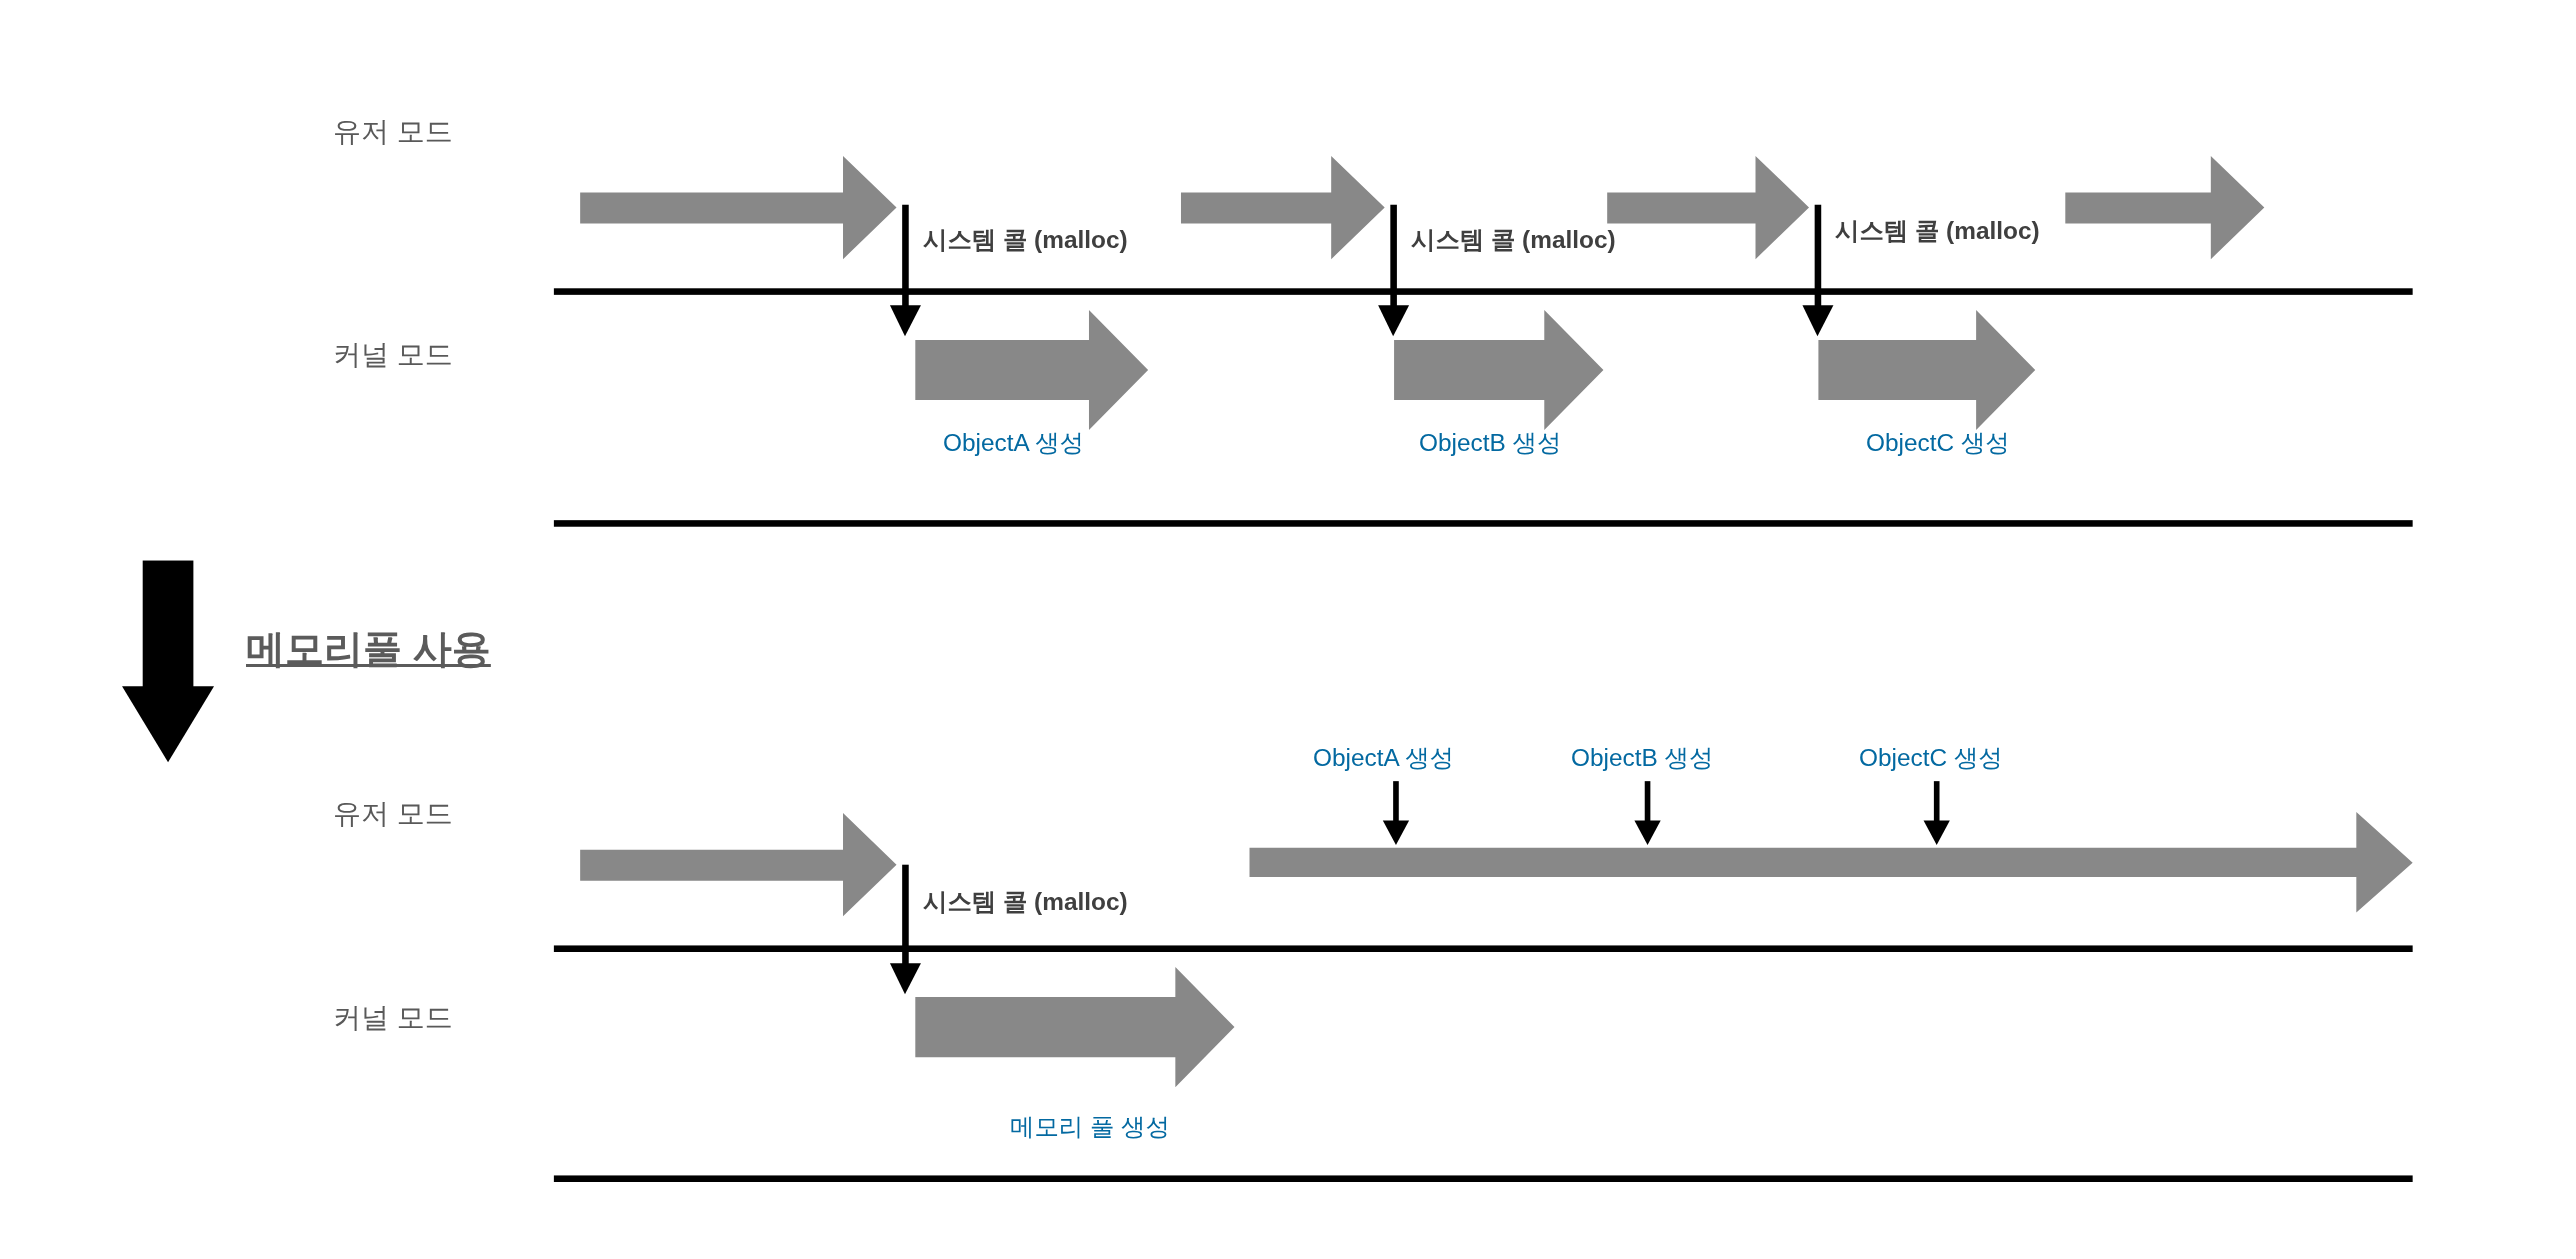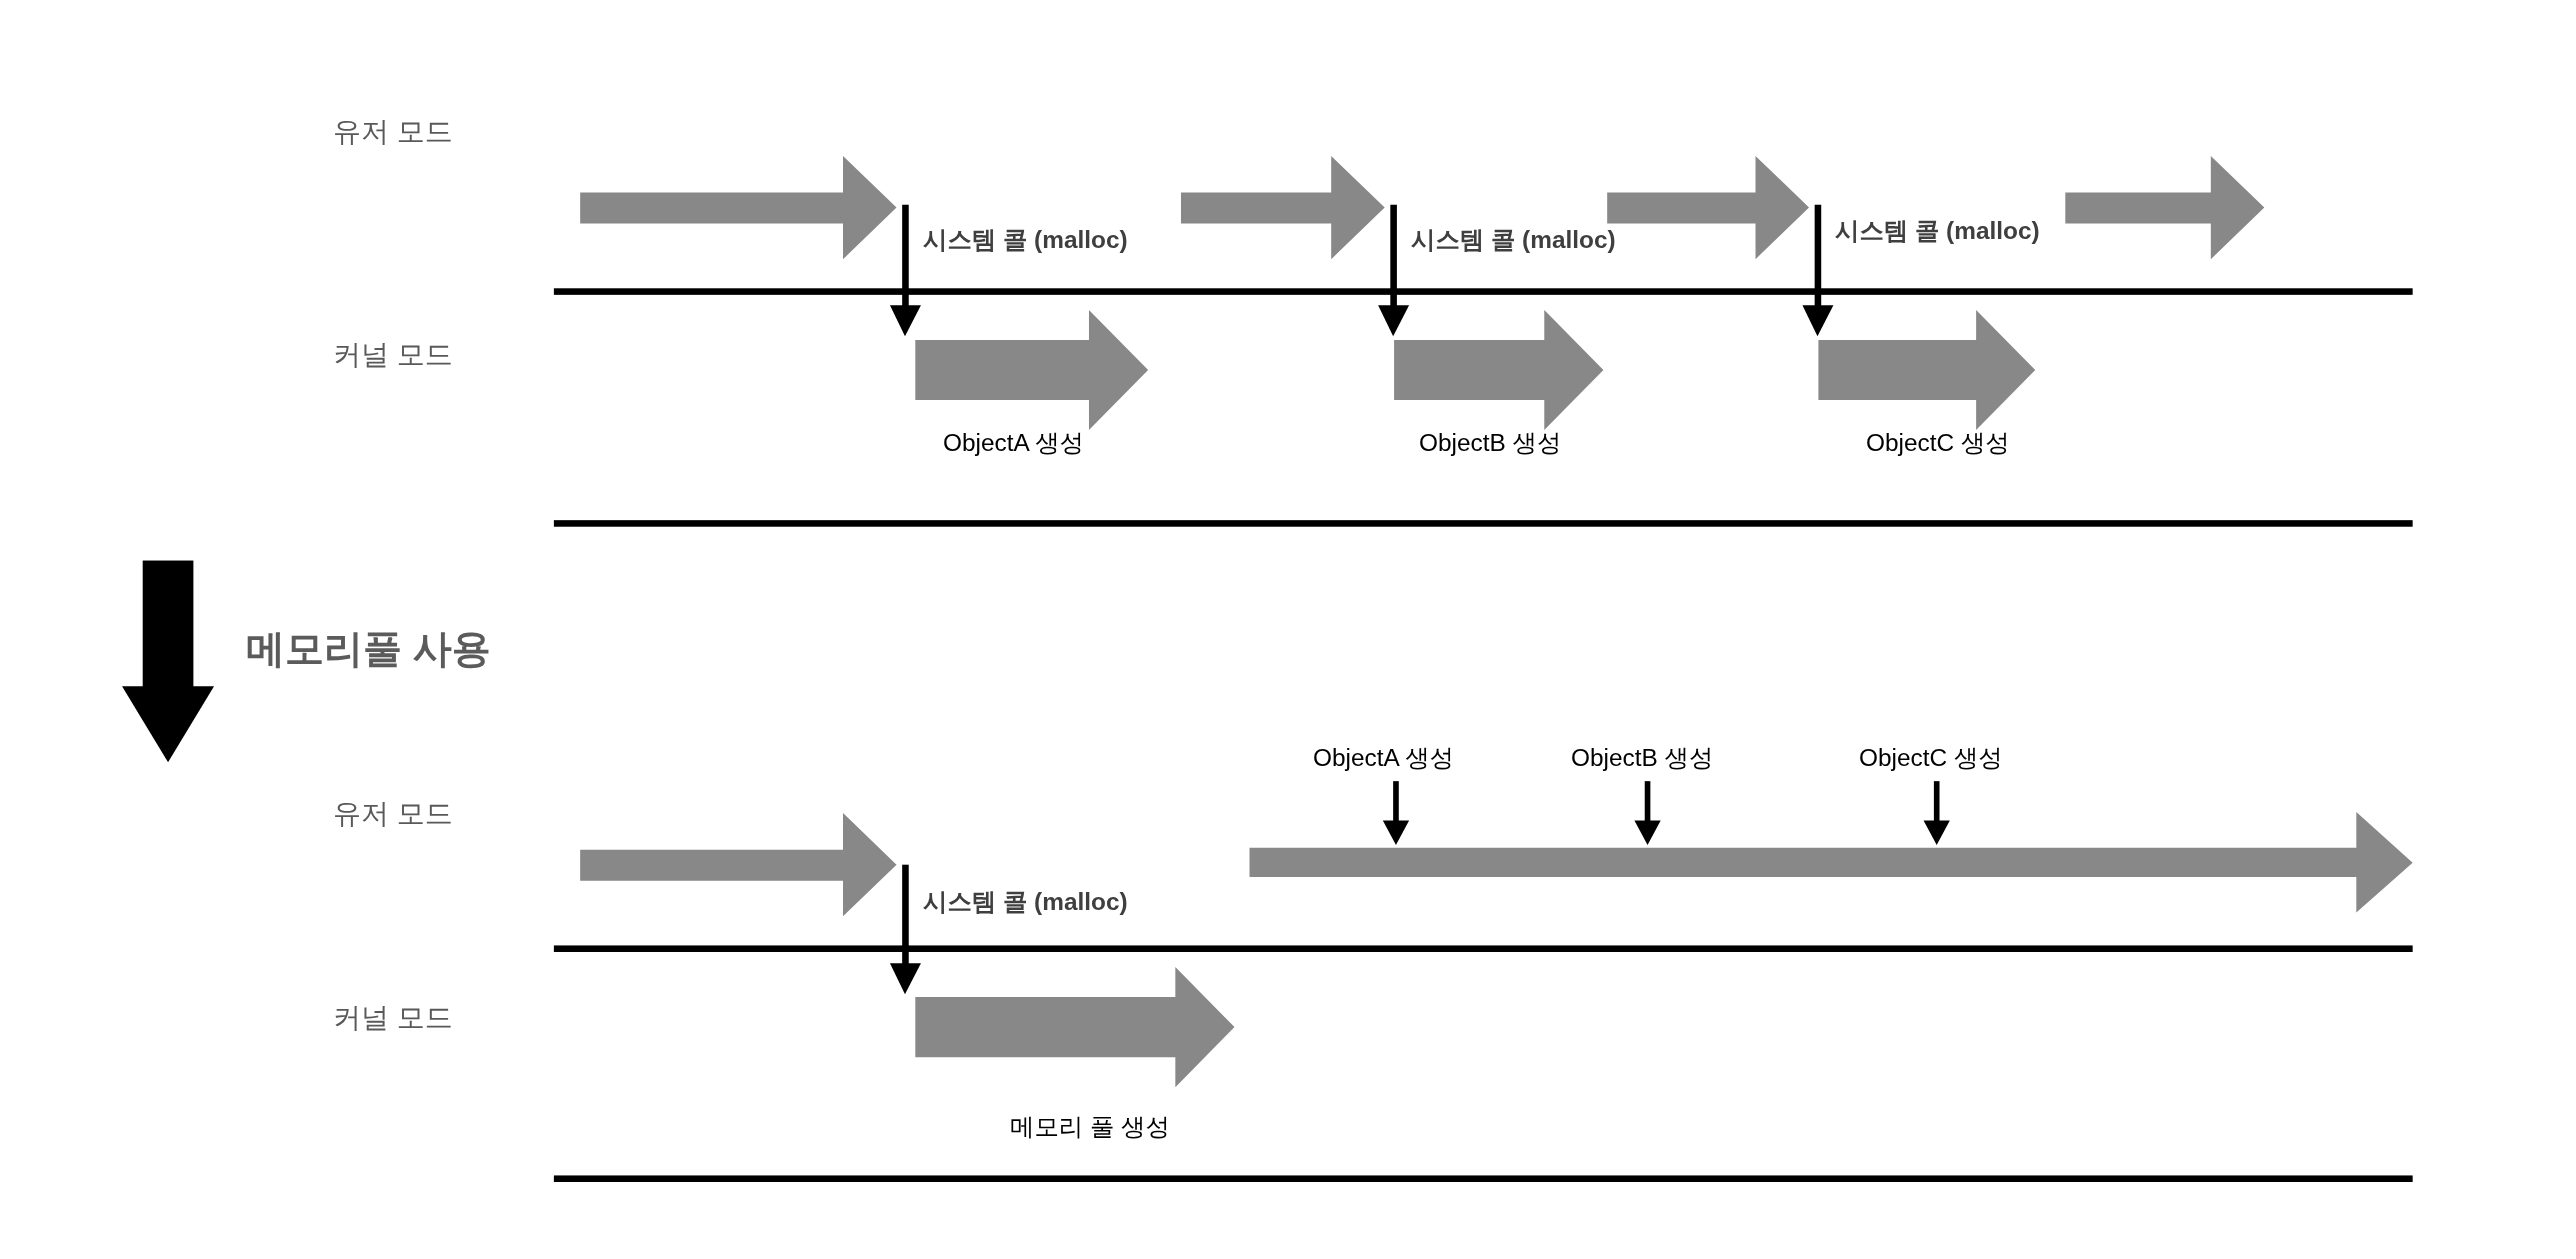--- a/index.html
+++ b/index.html
@@ -36,29 +36,30 @@
   .edge-label {
     position: absolute;
     font-size: 24.4px;
     color: #3f3f3f;
     white-space: nowrap;
     font-weight: bold;
   }
   .flow-label {
     position: absolute;
     font-size: 24.4px;
-    color: #000000;
+    color: #0369a1;
     white-space: nowrap;
   }
   .section-title {
     position: absolute;
     font-size: 39px;
     font-weight: bold;
     color: #5b5b5b;
     white-space: nowrap;
+    text-decoration: underline;
   }
 </style>
 </head>
 <body>
 
 <div id="stage">
 
   <svg class="diagram" viewBox="0 0 2744 1342">
 
     <rect x="590" y="307" width="1980" height="7" fill="#000000"></rect>

